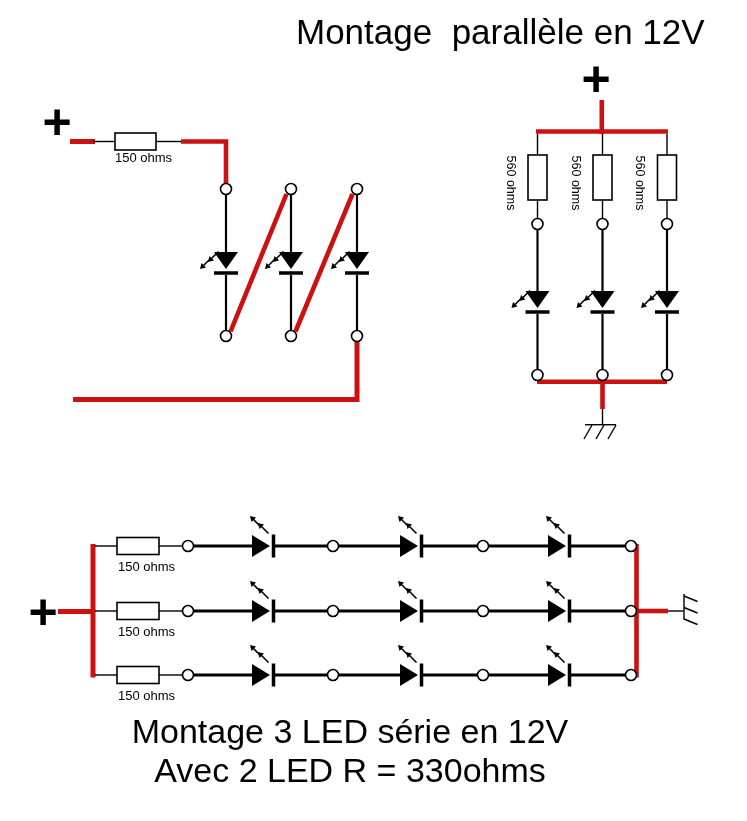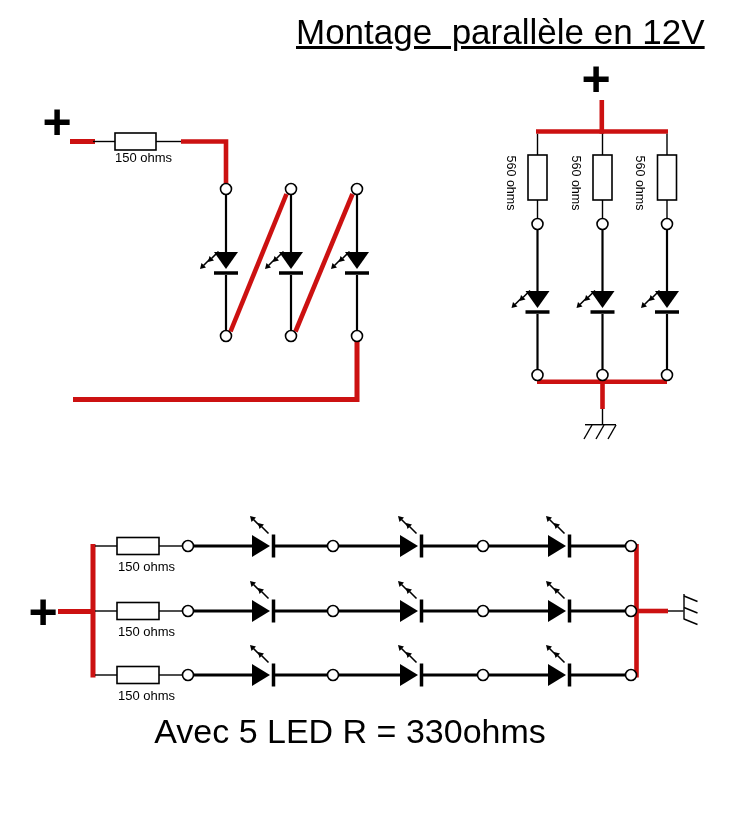--- a/index.html
+++ b/index.html
@@ -208,28 +208,29 @@
         <use href="#ledR" x="548" y="675"></use>
         <line class="wb3" x1="571" y1="675" x2="625.5" y2="675"></line>
         <circle class="node" cx="631" cy="675" r="5.5"></circle>
       </g>
     </g>
   </svg>
 
   <div class="plus" style="left:57px;top:122px;">+</div>
   <div class="rlabel" style="left:115px;top:151px;">150 ohms</div>
 
-  <div class="title" style="left:296px;top:12px;text-decoration:underline;">Montage  parallèle en 12V</div>
+  <div class="title" style="left:296px;top:12px;">Montage  parallèle en 12V</div>
   <div class="plus" style="left:596px;top:79px;">+</div>
   <div class="vlabel" style="left:511px;top:183px;">560 ohms</div>
   <div class="vlabel" style="left:576px;top:183px;">560 ohms</div>
   <div class="vlabel" style="left:640px;top:183px;">560 ohms</div>
 
   <div class="plus" style="left:43px;top:612px;">+</div>
   <div class="rlabel" style="left:118px;top:560px;">150 ohms</div>
   <div class="rlabel" style="left:118px;top:625px;">150 ohms</div>
   <div class="rlabel" style="left:118px;top:689px;">150 ohms</div>
 
   <div class="caption">
-    <div>Avec 5 LED R = 330ohms</div>
+    <div>Montage 3 LED série en 12V</div>
+    <div>Avec 2 LED R = 330ohms</div>
   </div>
 
 </div>
 
 </body></html>

